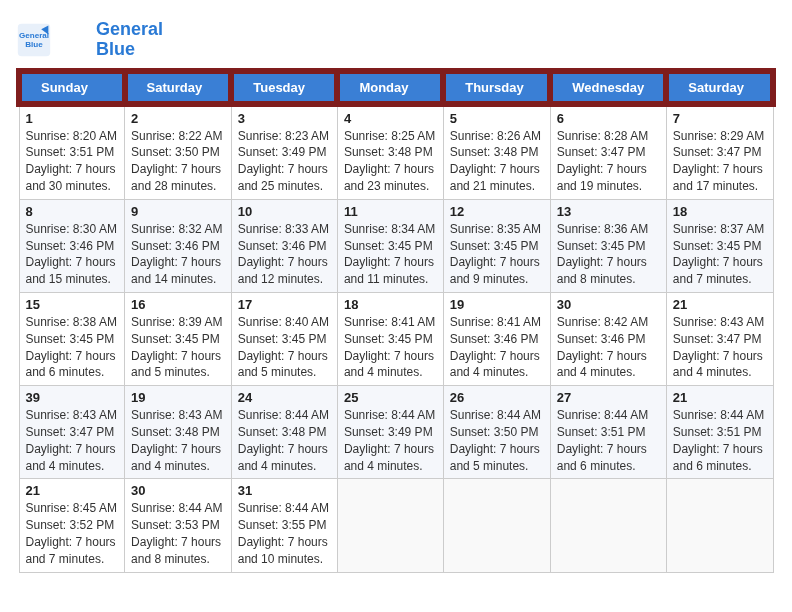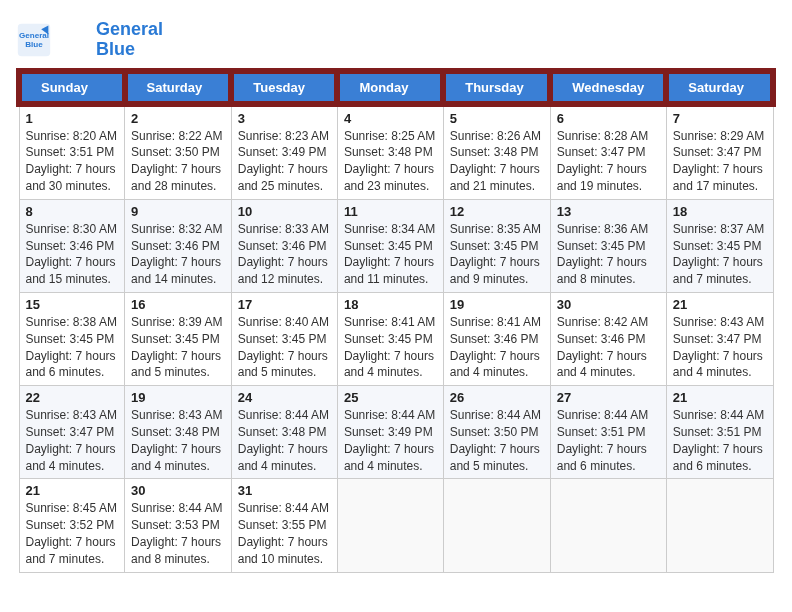--- a/index.html
+++ b/index.html
@@ -319,21 +319,21 @@
           <div class="day-info">
             Sunrise: 8:43 AM<br>
             Sunset: 3:47 PM<br>
             Daylight: 7 hours<br>
             and 4 minutes.
           </div>
         </td>
       </tr>
       <tr>
         <td>
-          <span class="day-number">22</span>
+          <span class="day-number">39</span>
           <div class="day-info">
             Sunrise: 8:43 AM<br>
             Sunset: 3:47 PM<br>
             Daylight: 7 hours<br>
             and 4 minutes.
           </div>
         </td>
         <td>
           <span class="day-number">19</span>
           <div class="day-info">

